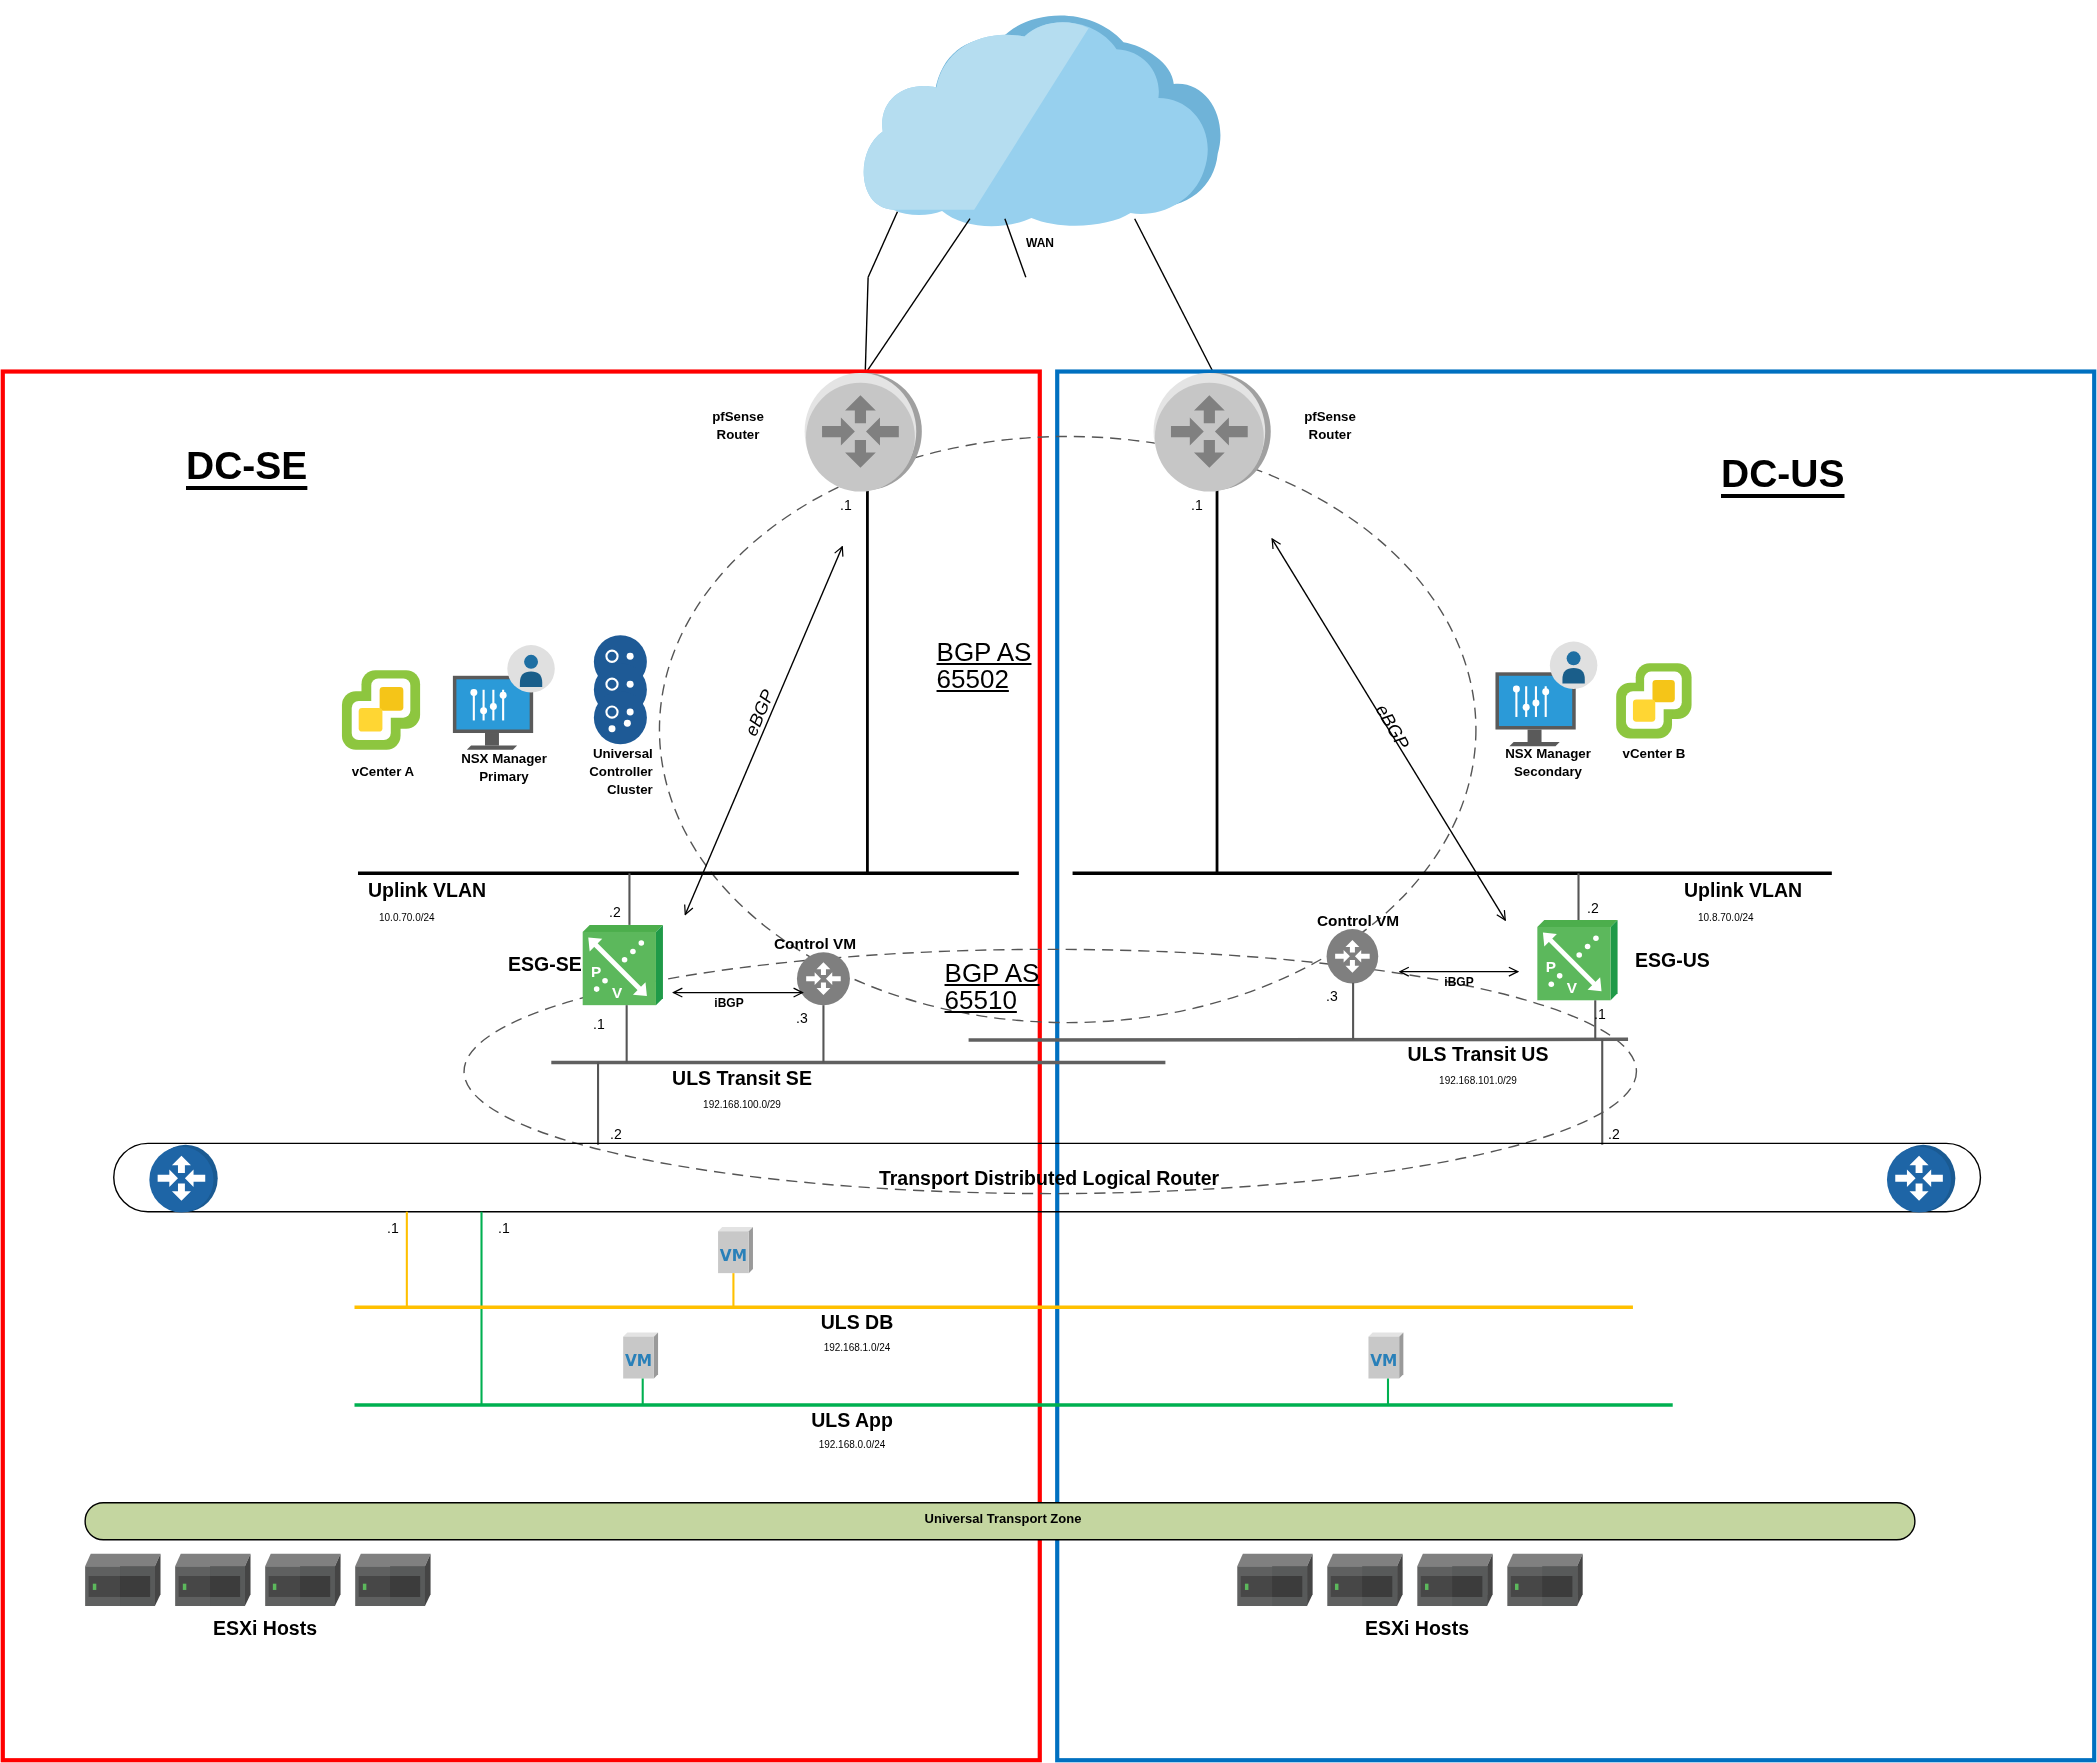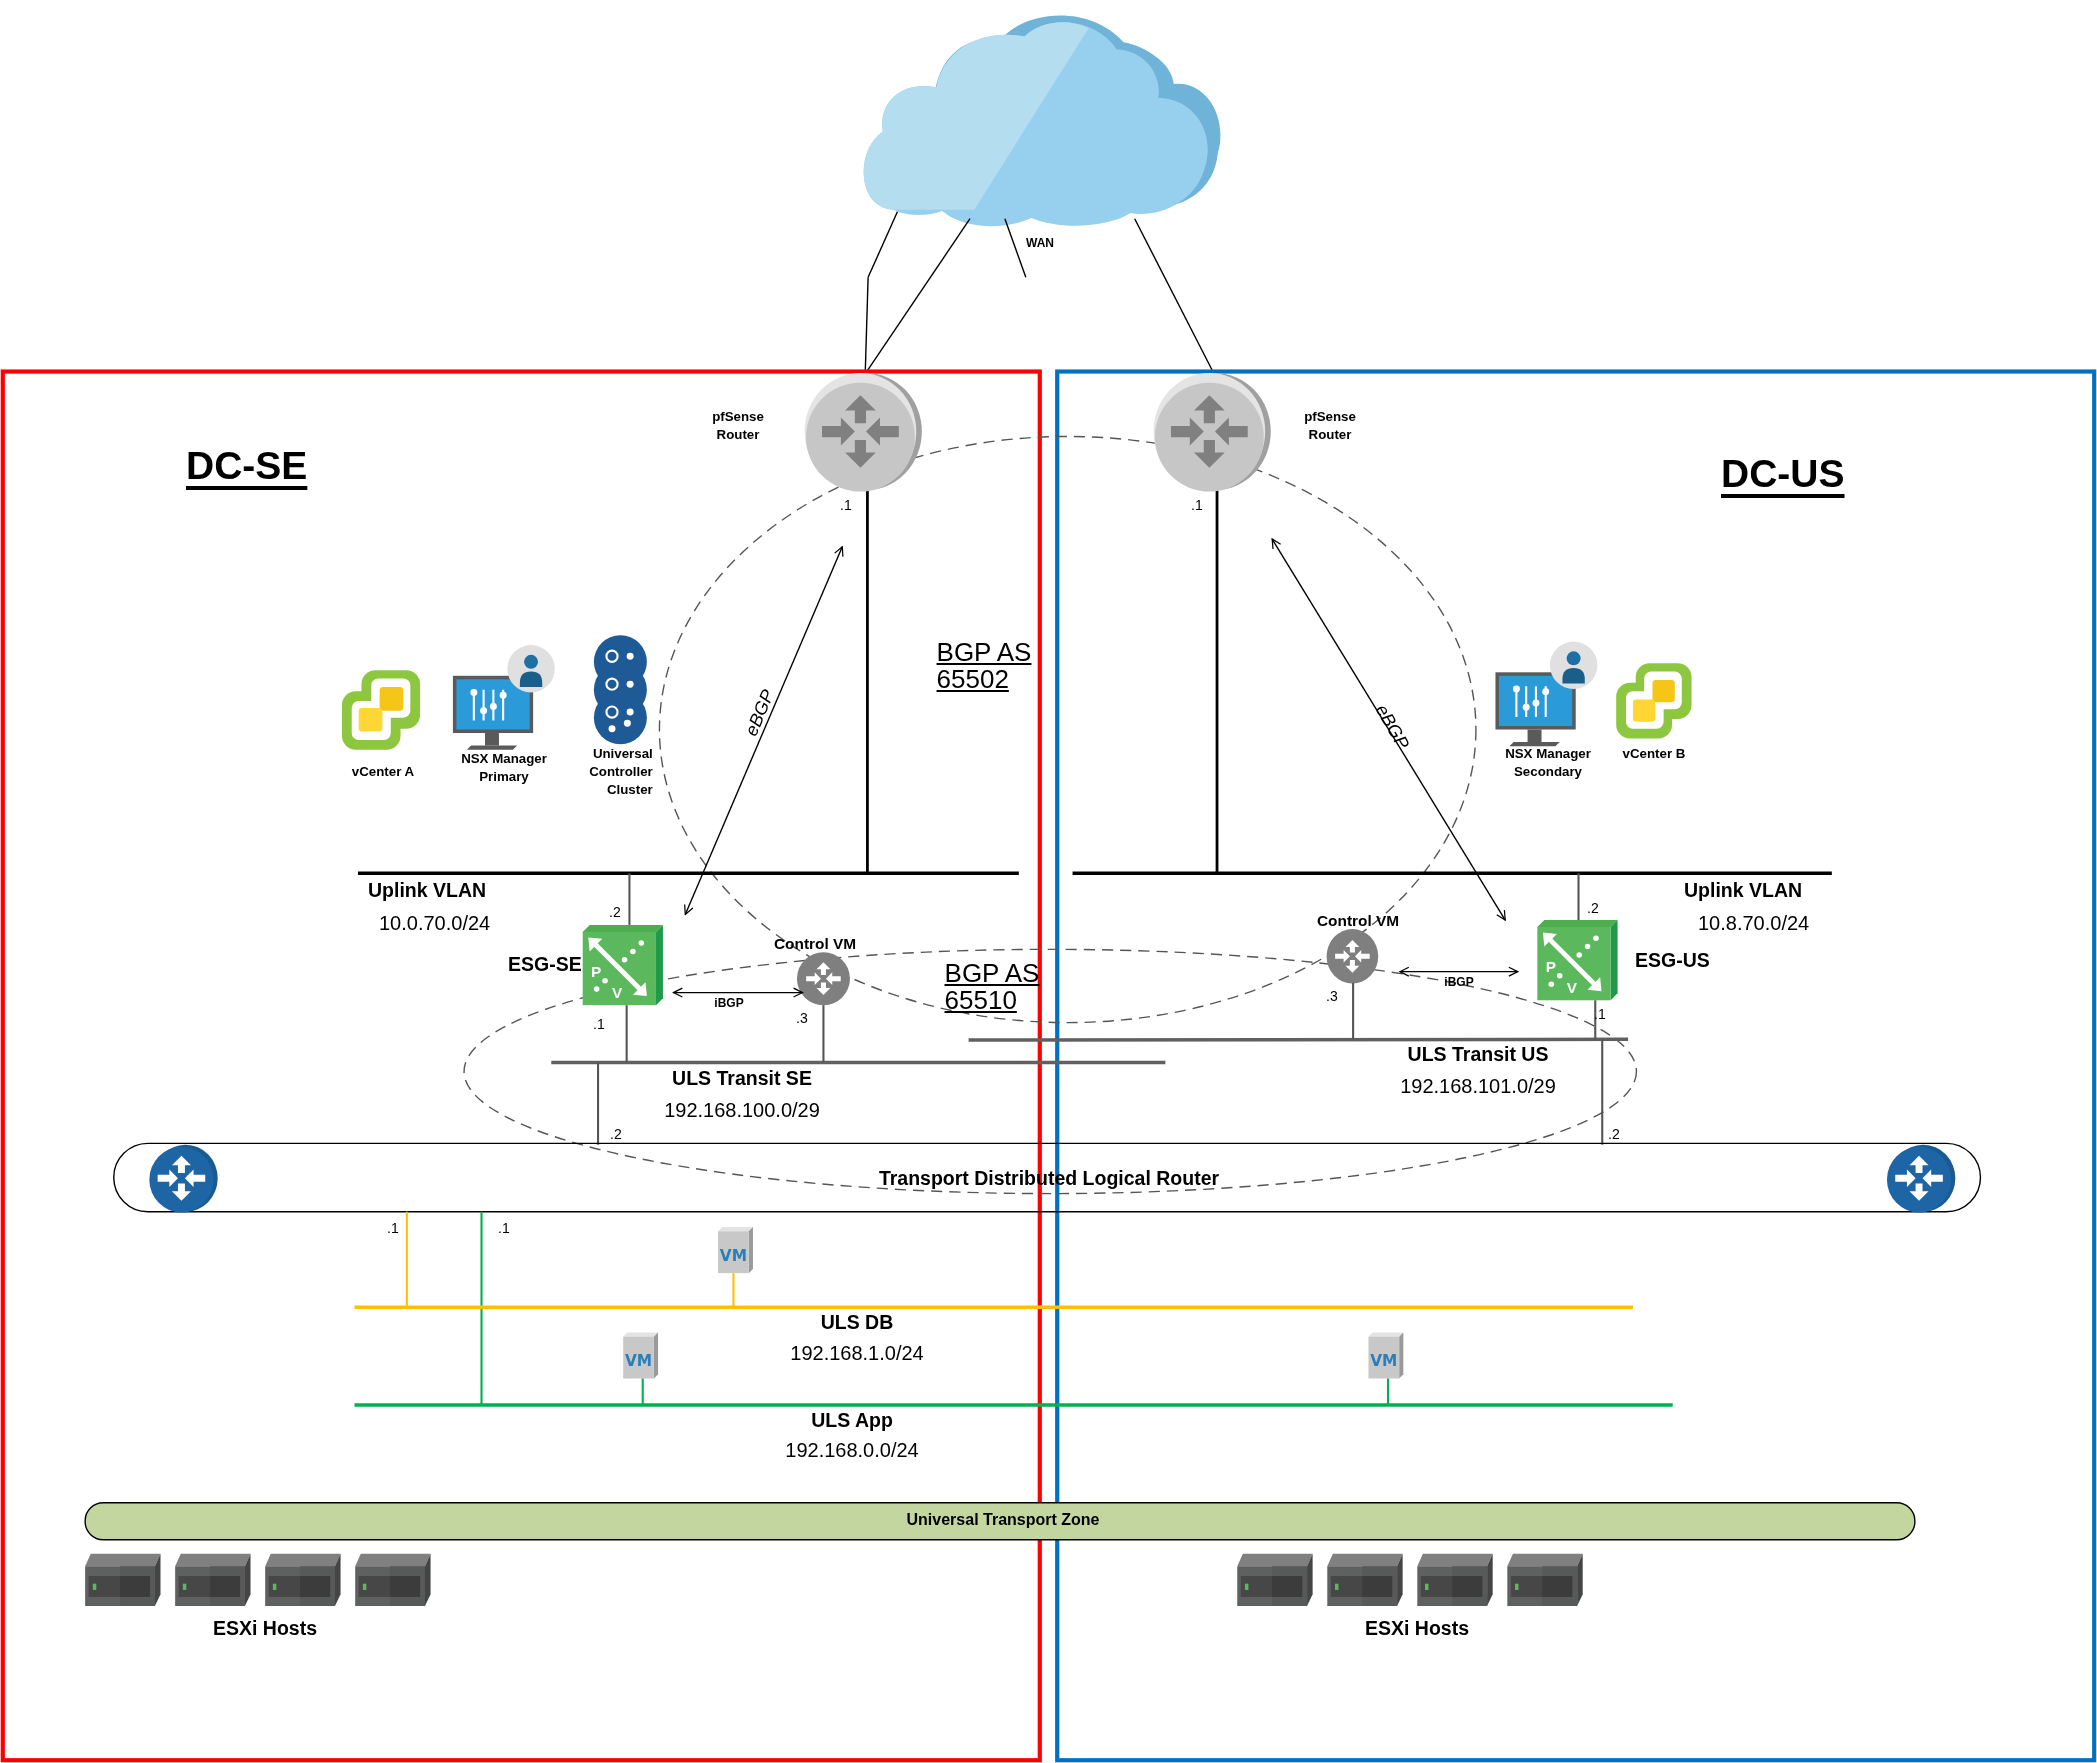--- a/index.html
+++ b/index.html
@@ -4,21 +4,21 @@
 <style>
   html, body { margin:0; padding:0; background:#ffffff; }
   body { width:2097px; height:1764px; position:relative; overflow:hidden; font-family:"Liberation Sans", sans-serif; }
   #diagram { position:absolute; left:0; top:0; width:2097px; height:1764px; }
   .lbl { position:absolute; color:#000; font-family:"Liberation Sans", sans-serif; white-space:nowrap; }
   .b { font-weight:bold; }
   .c { text-align:center; transform:translateX(-50%); }
   .dc-title { font-size:39px; font-weight:bold; text-decoration:underline; text-decoration-thickness:4.2px; text-underline-offset:7px; }
   .node-lbl { font-size:13.3px; font-weight:bold; line-height:18px; }
   .net-lbl { font-size:19.5px; font-weight:bold; }
-  .net-sub { font-size:20px; }
+  .net-sub { font-size:10px; }
   .ip { font-size:14px; }
   .as { font-size:26px; line-height:26.5px; text-align:left;text-decoration:underline; }
 </style>
 </head>
 <body>
 
 <svg id="diagram" viewBox="0 0 3005 2527" xmlns="http://www.w3.org/2000/svg">
   <defs>
     <marker id="arrowOpen" viewBox="0 0 20 20" refX="18" refY="10" markerWidth="16" markerHeight="16" orient="auto-start-reverse" markerUnits="userSpaceOnUse">
       <path d="M2,2 L18,10 L2,18" fill="none" stroke="#000" stroke-width="2.2"></path>
@@ -359,17 +359,17 @@
 
 <div class="lbl b c" style="left:1049px;top:1167px;font-size:19.5px;">Transport Distributed Logical Router</div>
 <div class="lbl ip" style="left:387px;top:1220px;">.1</div>
 <div class="lbl ip" style="left:498px;top:1220px;">.1</div>
 
 <div class="lbl net-lbl c" style="left:857px;top:1311px;">ULS DB</div>
 <div class="lbl net-sub c" style="left:857px;top:1342px;">192.168.1.0/24</div>
 <div class="lbl net-lbl c" style="left:852px;top:1409px;">ULS App</div>
 <div class="lbl net-sub c" style="left:852px;top:1439px;">192.168.0.0/24</div>
 
-<div class="lbl b c" style="left:1003px;top:1511px;font-size:16px;text-align:right;">Universal Transport Zone</div>
+<div class="lbl b c" style="left:1003px;top:1511px;font-size:13px;text-align:right;">Universal Transport Zone</div>
 
 <div class="lbl c" style="left:265px;top:1617px;font-size:19.5px;font-weight:bold;">ESXi Hosts</div>
 <div class="lbl c" style="left:1417px;top:1617px;font-size:19.5px;font-weight:bold;">ESXi Hosts</div>
 
 
 </body></html>

